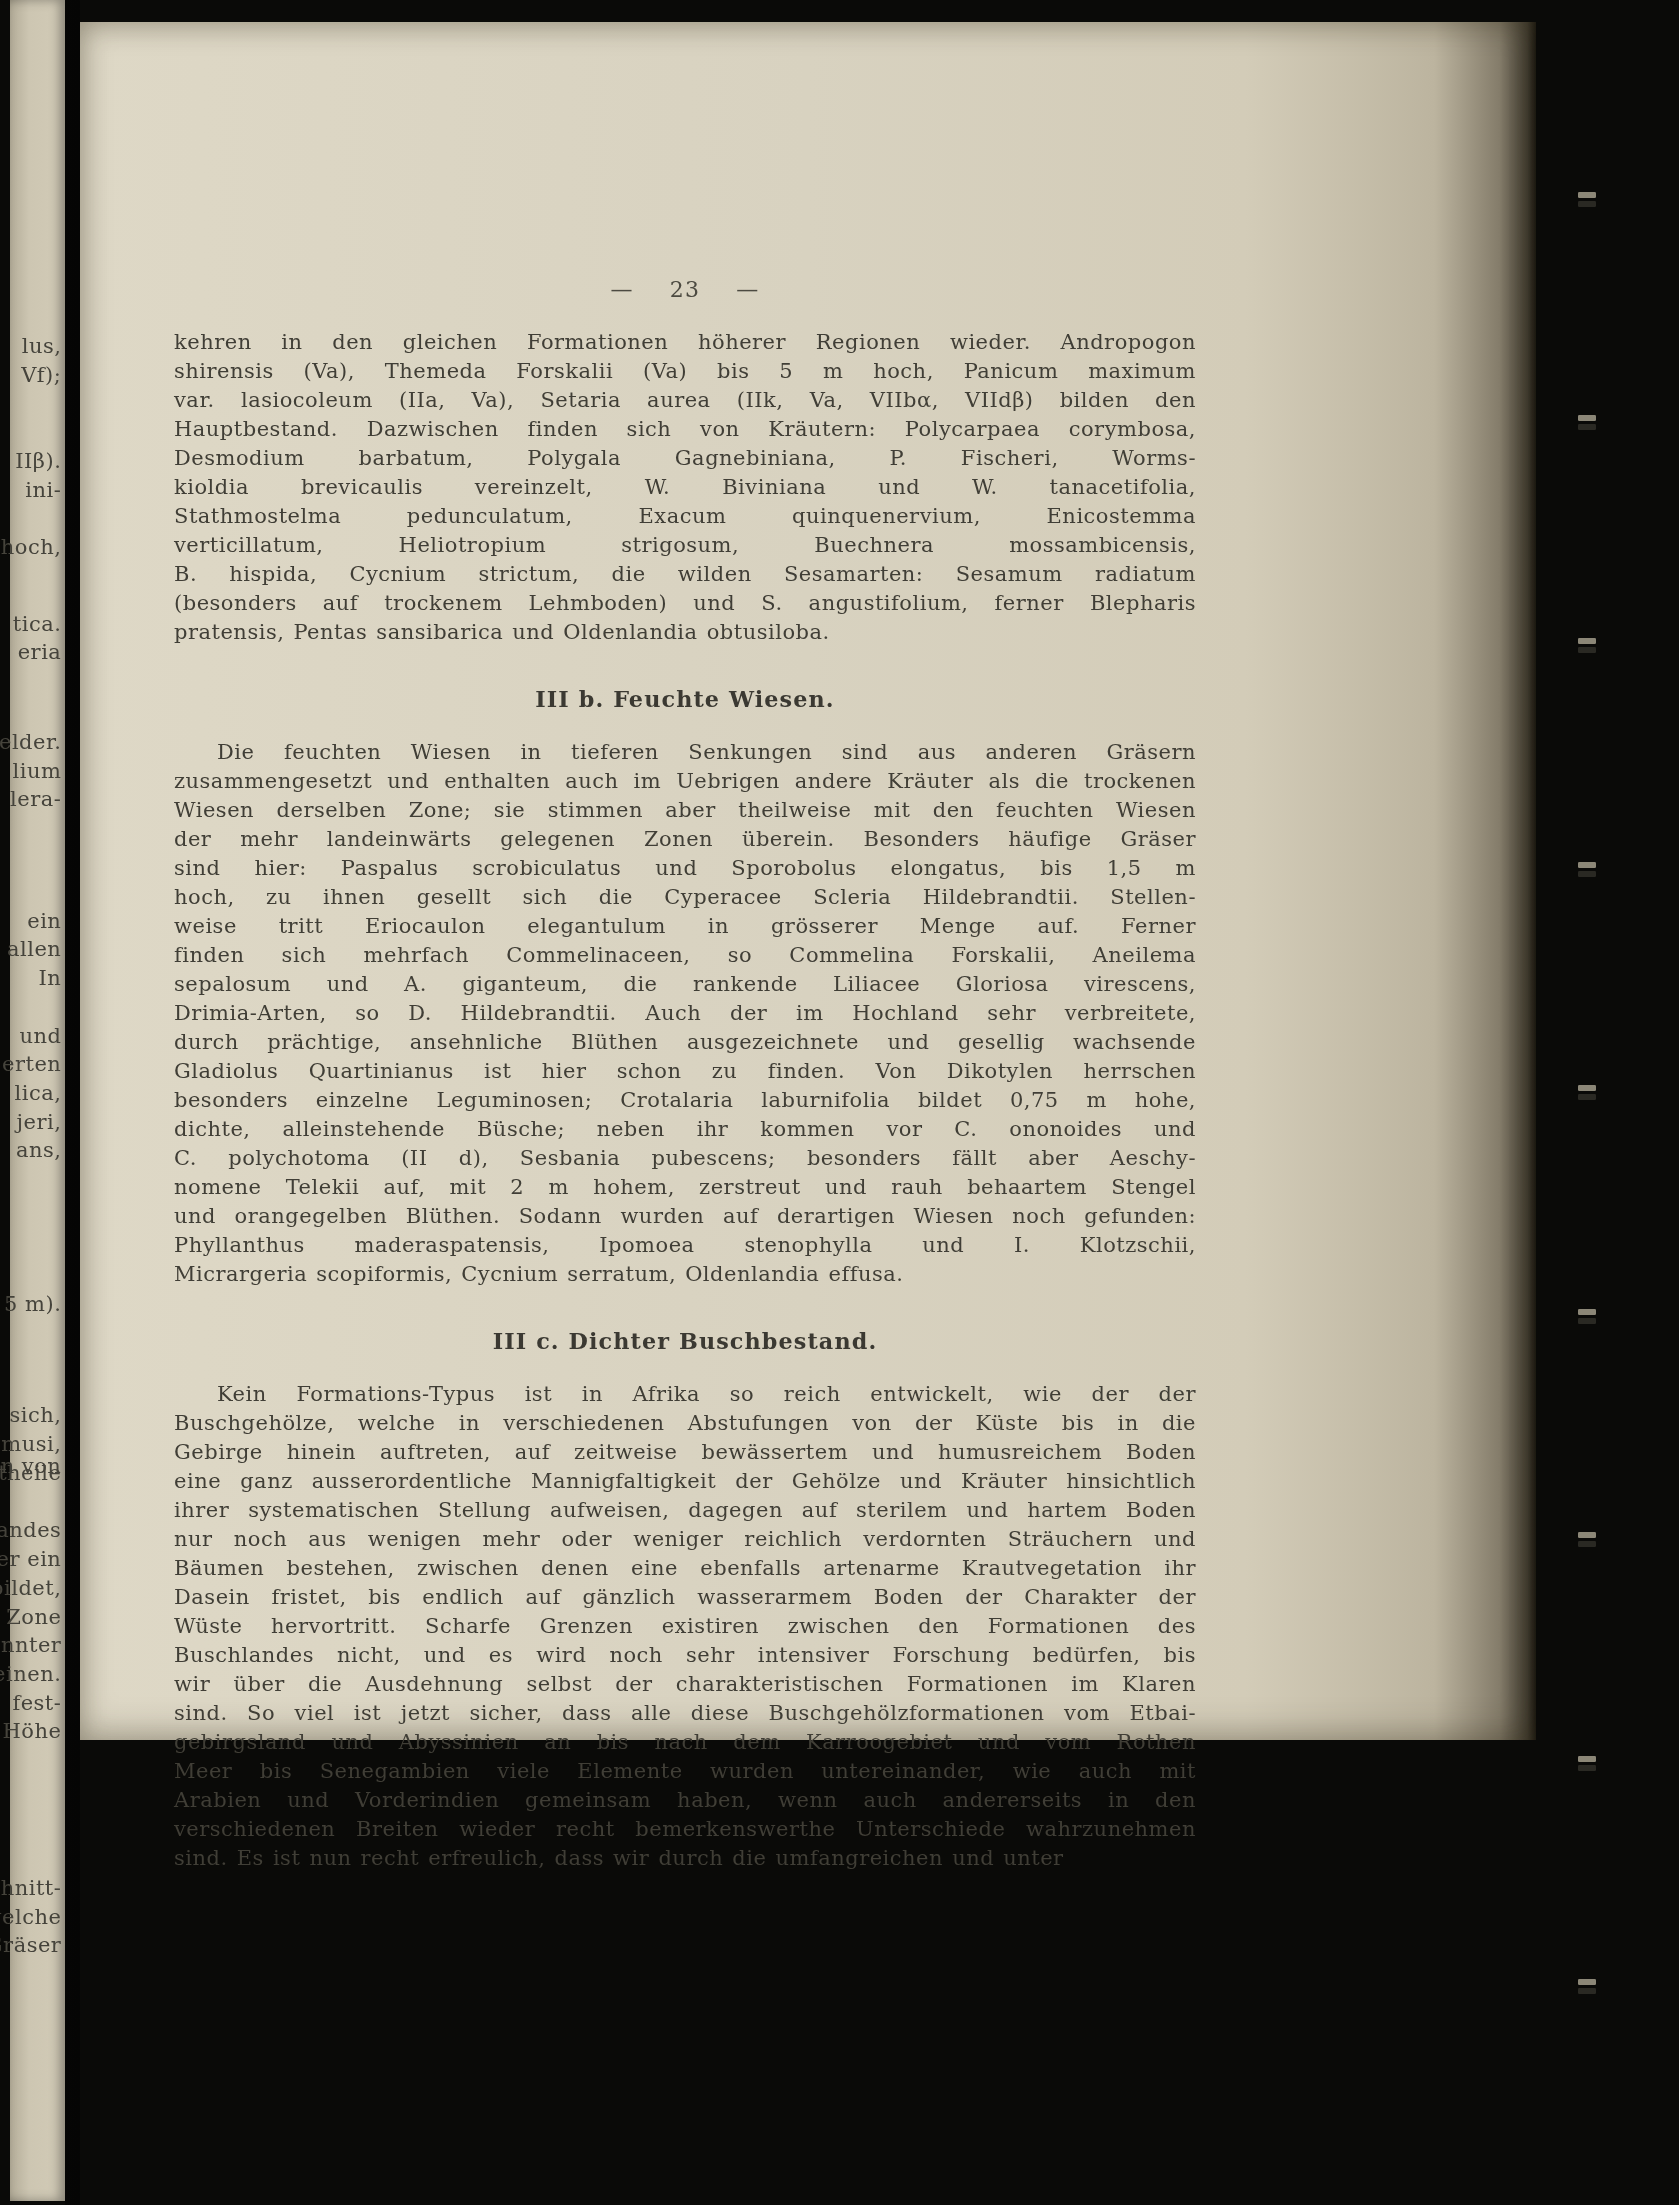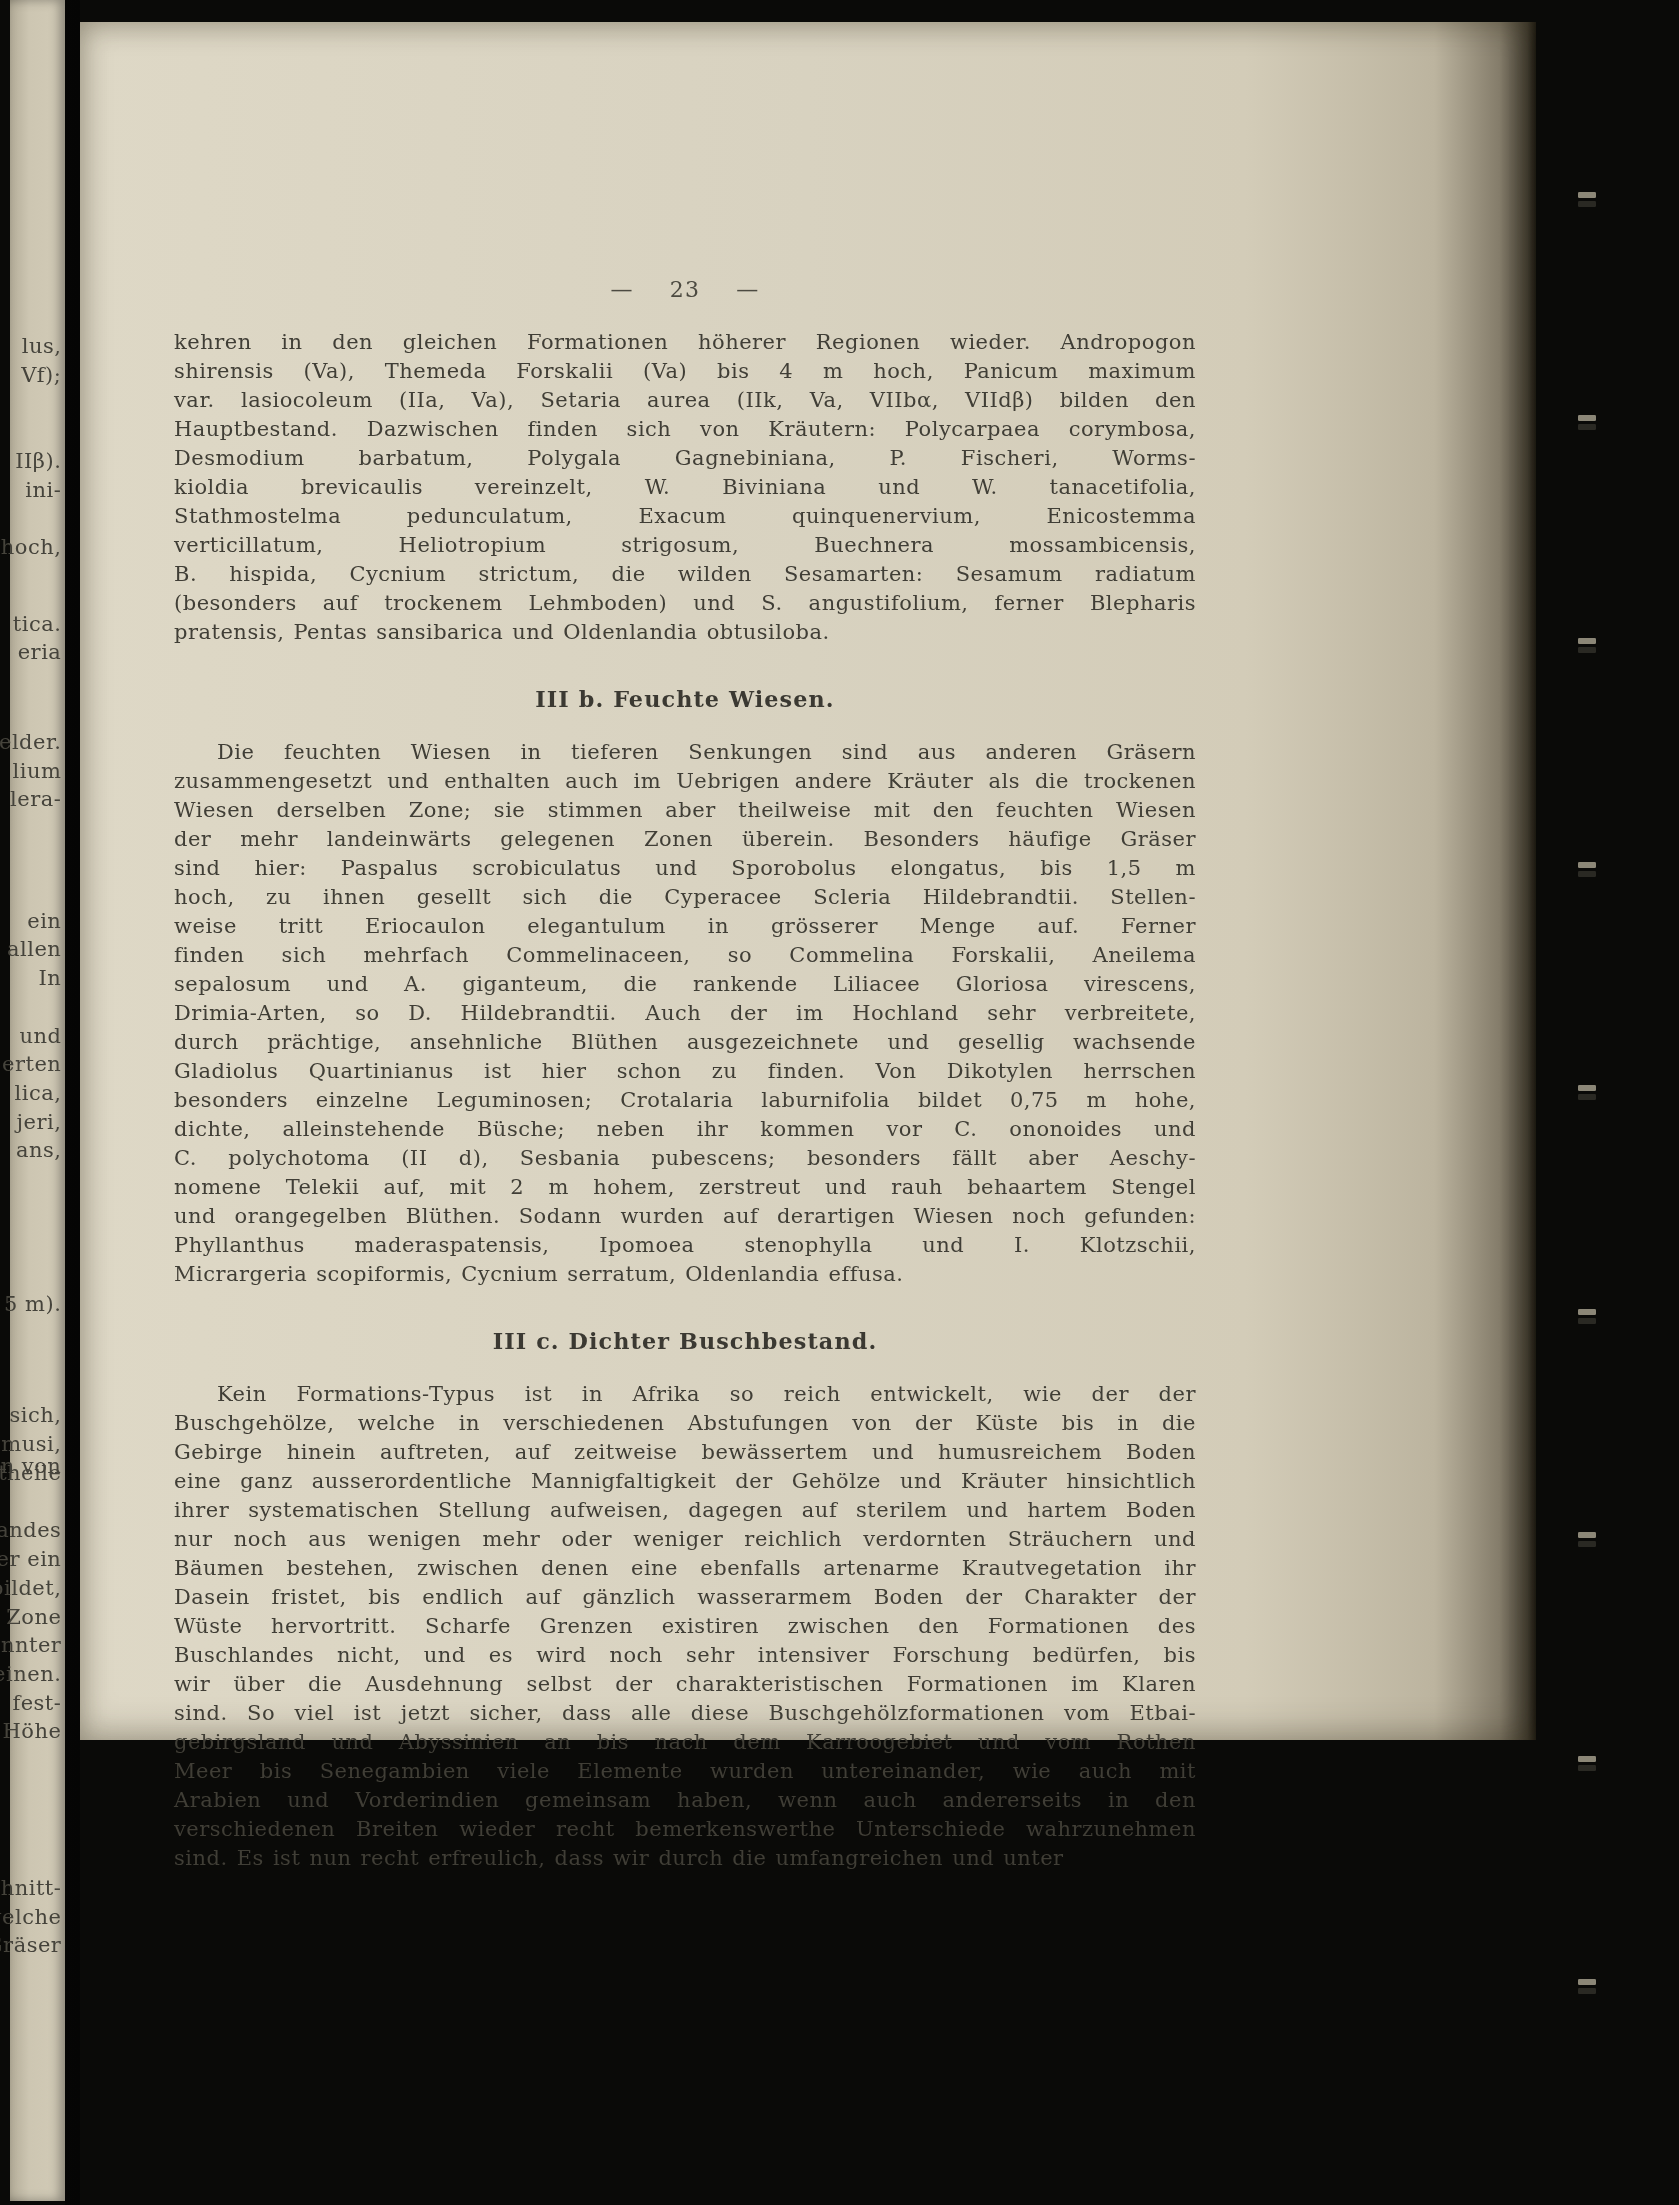--- a/index.html
+++ b/index.html
@@ -138,21 +138,21 @@
 
 <div class="page">
   <div class="textblock">
 
     <div class="pagehead">
       <span>—</span><span class="num">23</span><span>—</span>
     </div>
 
     <div class="para opening">
         <div class="line">kehren in den gleichen Formationen höherer Regionen wieder.  Andropogon</div>
-        <div class="line">shirensis (Va), Themeda Forskalii (Va) bis 4 m hoch, Panicum maximum</div>
+        <div class="line">shirensis (Va), Themeda Forskalii (Va) bis 5 m hoch, Panicum maximum</div>
         <div class="line">var. lasiocoleum (IIa, Va), Setaria aurea (IIk, Va, VIIbα, VIIdβ) bilden den</div>
         <div class="line">Hauptbestand.  Dazwischen finden sich von Kräutern: Polycarpaea corymbosa,</div>
         <div class="line">Desmodium barbatum, Polygala Gagnebiniana, P. Fischeri, Worms-</div>
         <div class="line">kioldia brevicaulis vereinzelt, W. Biviniana und W. tanacetifolia,</div>
         <div class="line">Stathmostelma pedunculatum, Exacum quinquenervium, Enicostemma</div>
         <div class="line">verticillatum, Heliotropium strigosum, Buechnera mossambicensis,</div>
         <div class="line">B. hispida, Cycnium strictum, die wilden Sesamarten: Sesamum radiatum</div>
         <div class="line">(besonders auf trockenem Lehmboden) und S. angustifolium, ferner Blepharis</div>
         <div class="line last">pratensis, Pentas sansibarica und Oldenlandia obtusiloba.</div>
       </div>

